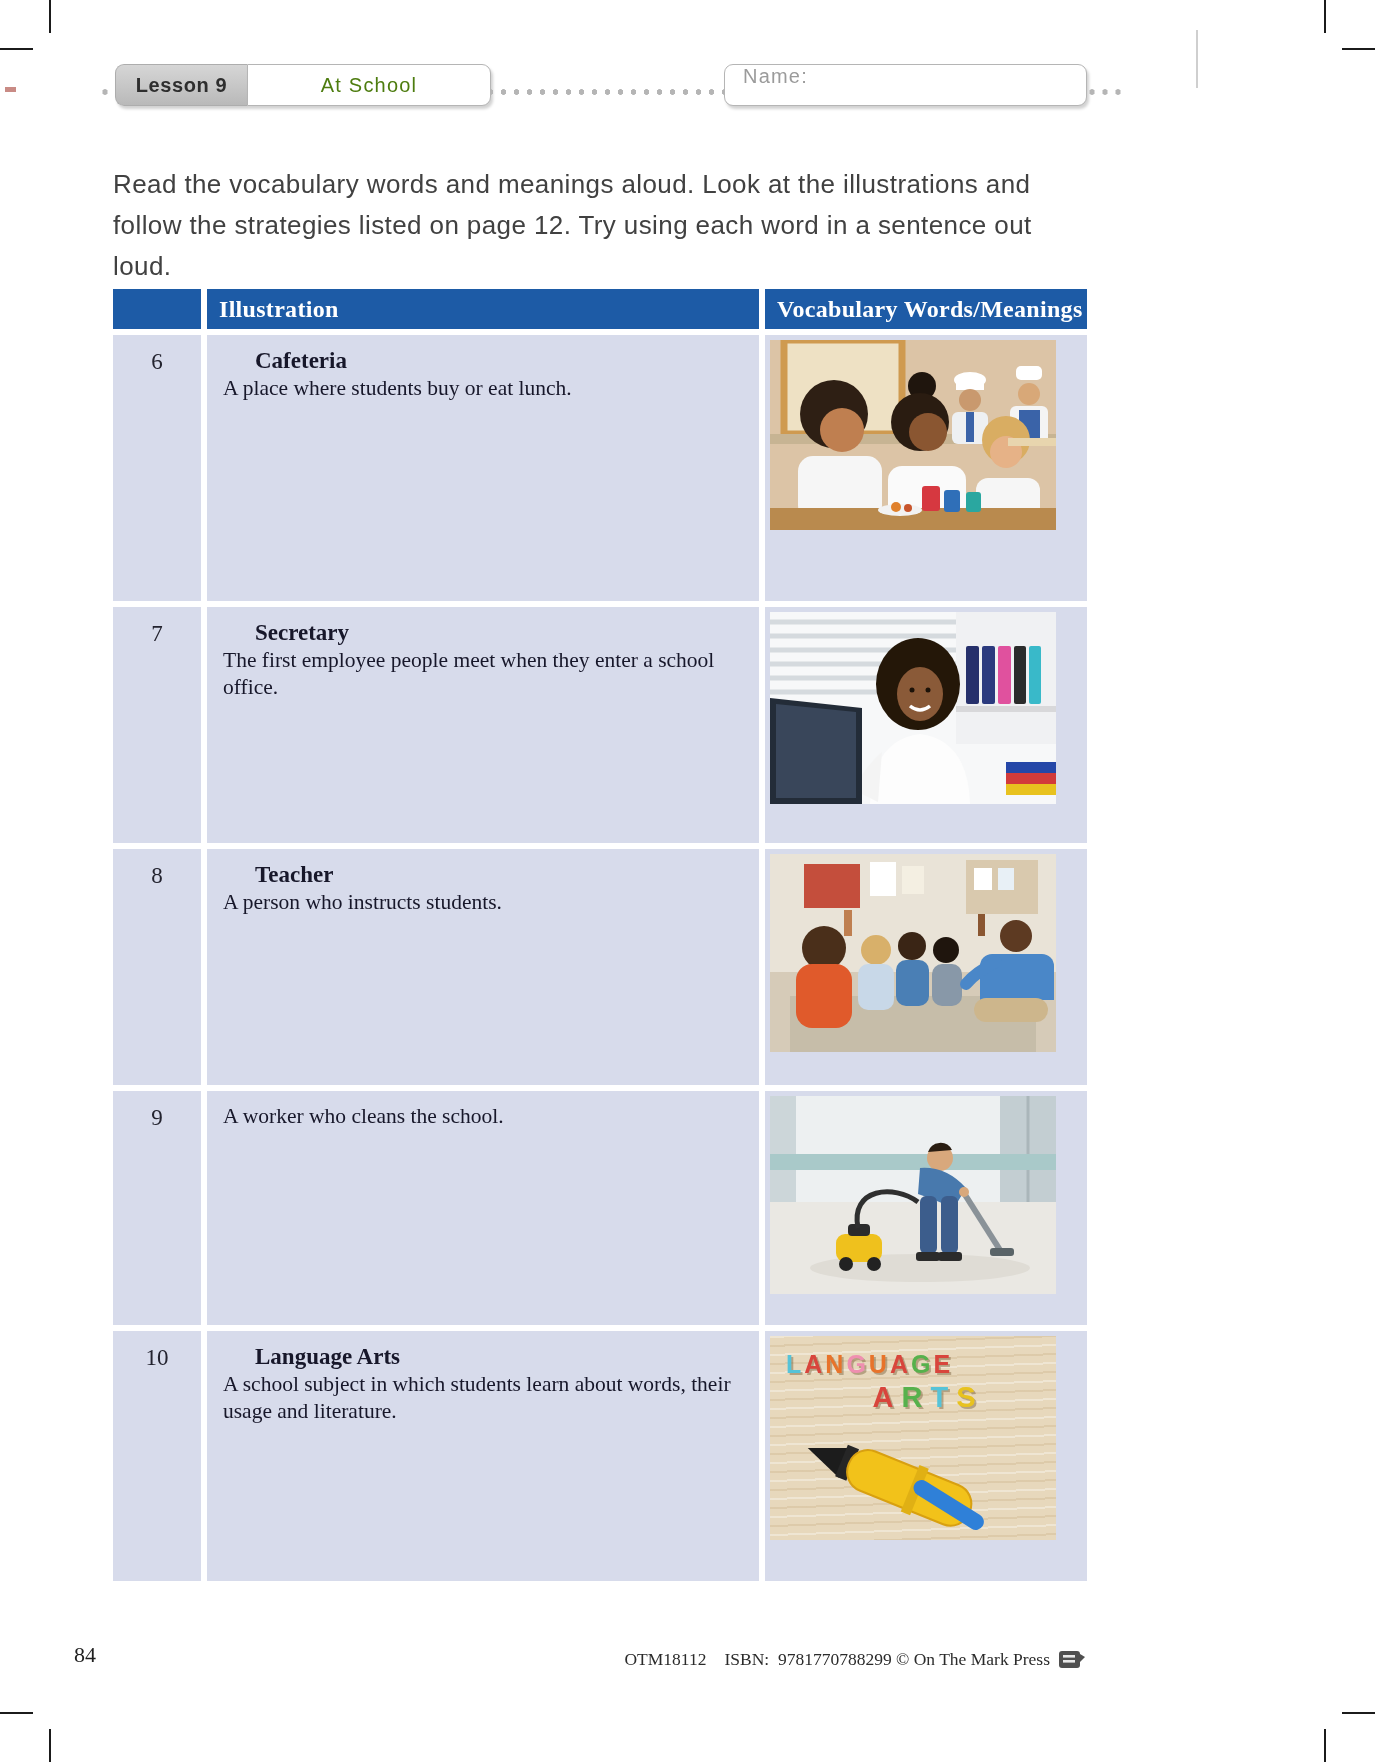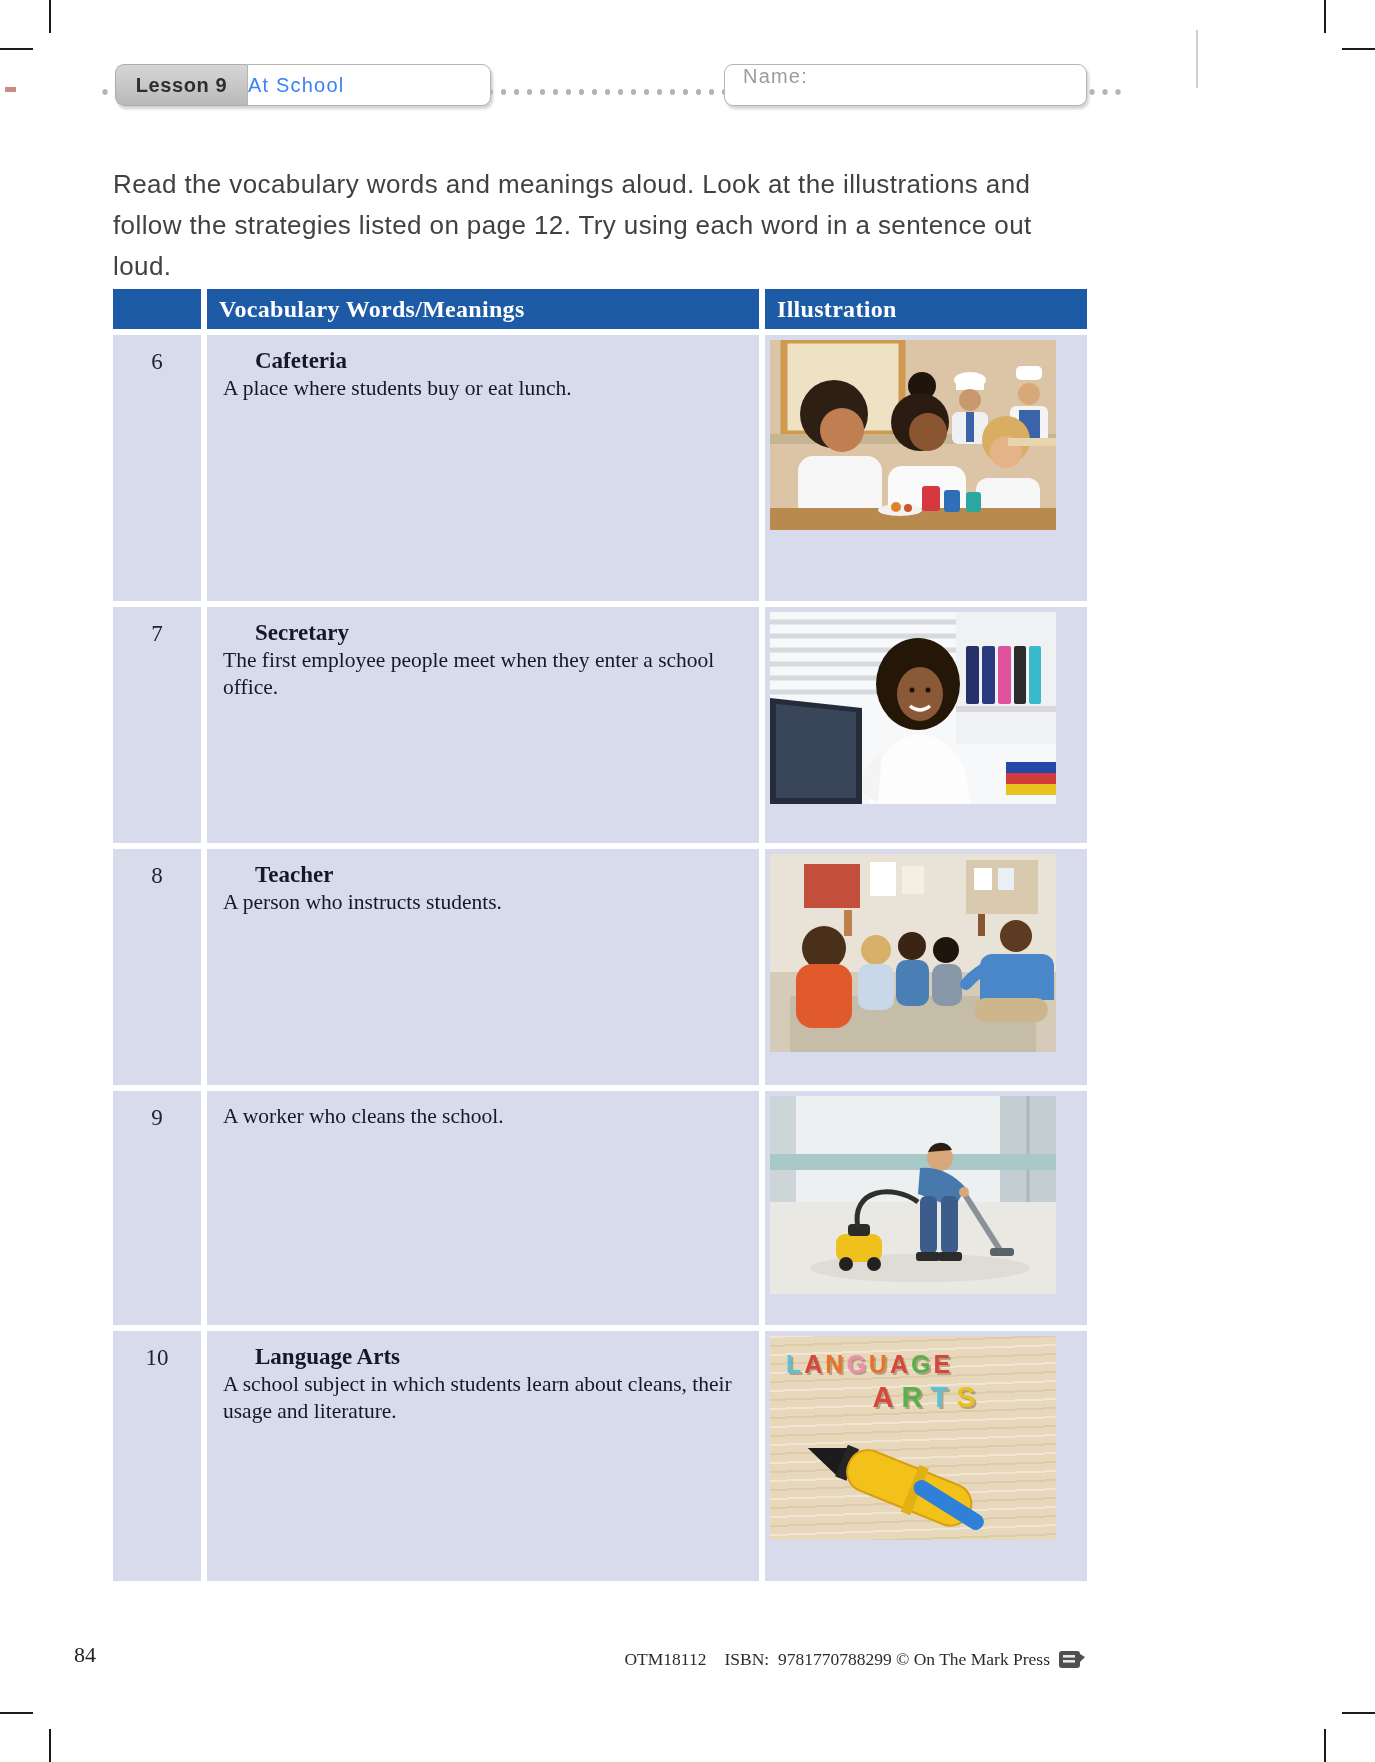--- a/index.html
+++ b/index.html
@@ -21,22 +21,22 @@
   .lesson-tab{
     width:132px;height:42px;border-radius:9px 0 0 9px;
     background:linear-gradient(180deg,#d6d6d6,#b9b9b9);
     border:1px solid #adadad;border-right:none;box-sizing:border-box;
     display:flex;align-items:center;justify-content:center;
     font-weight:bold;font-size:20px;color:#2e2e2e;letter-spacing:.6px;
     box-shadow:2px 3px 3px rgba(0,0,0,.18);
   }
   .school-box{
     width:244px;height:42px;background:#ffffff;border:1.5px solid #b5b5b5;box-sizing:border-box;
-    border-radius:0 9px 9px 0;display:flex;align-items:center;
-    font-size:20px;color:#3b82f6;letter-spacing:1.2px;
+    border-radius:0 9px 9px 0;display:flex;align-items:center;justify-content:center;
+    font-size:20px;color:#4d7c0f;letter-spacing:1.2px;
     box-shadow:2px 3px 3px rgba(0,0,0,.18);
   }
   .name-box{
     width:363px;height:42px;background:#ffffff;border:1.5px solid #b5b5b5;box-sizing:border-box;
     border-radius:9px;display:flex;align-items:flex-start;
     font-size:20px;color:#9b9b9b;letter-spacing:1.2px;padding-left:18px;
     box-shadow:2px 3px 3px rgba(0,0,0,.18);
   }
   
   .instructions{
@@ -103,22 +103,22 @@
   <div class="name-box">
     <span>Name:</span>
   </div>
   <div class="dotline stub-r"></div>
 </div>
 
 <p class="instructions">Read the vocabulary words and meanings aloud. Look at the illustrations and follow the strategies listed on page 12. Try using each word in a sentence out loud.</p>
 
 <div class="vtable">
   <div class="hcell"></div>
+  <div class="hcell">Illustration</div>
   <div class="hcell">Vocabulary Words/Meanings</div>
-  <div class="hcell">Illustration</div>
 
   <div class="cell num">6</div>
   <div class="cell vocab">
     <div class="word">Cafeteria</div>
     <div class="meaning">A place where students buy or eat lunch.</div>
   </div>
   <div class="cell illus">
     <svg class="photo" width="286" height="190" viewBox="0 0 286 190">
       <rect width="286" height="190" fill="#dcc4a6"></rect>
       <rect x="14" y="0" width="118" height="94" fill="#eee1c4"></rect>
@@ -252,21 +252,21 @@
       <rect x="168" y="156" width="24" height="9" rx="3" fill="#2b2b2b"></rect>
       <line x1="192" y1="94" x2="230" y2="154" stroke="#8a9298" stroke-width="6"></line>
       <rect x="220" y="152" width="24" height="8" rx="3" fill="#5a6468"></rect>
       <circle cx="194" cy="96" r="5" fill="#d8a87c"></circle>
     </svg>
   </div>
 
   <div class="cell num">10</div>
   <div class="cell vocab">
     <div class="word">Language Arts</div>
-    <div class="meaning">A school subject in which students learn about cleans, their usage and literature.</div>
+    <div class="meaning">A school subject in which students learn about words, their usage and literature.</div>
   </div>
   <div class="cell illus">
     <div class="la-art">
       <div class="la-line l1"><span style="color: rgb(86, 195, 216);">L</span><span style="color: rgb(216, 69, 60);">A</span><span style="color: rgb(232, 115, 42);">N</span><span style="color: rgb(239, 143, 176);">G</span><span style="color: rgb(232, 115, 42);">U</span><span style="color: rgb(216, 69, 60);">A</span><span style="color: rgb(87, 177, 76);">G</span><span style="color: rgb(216, 69, 60);">E</span></div>
       <div class="la-line l2"><span style="color: rgb(216, 69, 60);">A</span><span style="color: rgb(87, 177, 76);">R</span><span style="color: rgb(86, 195, 216);">T</span><span style="color: rgb(232, 194, 31);">S</span></div>
       <svg class="pen" width="240" height="110" viewBox="0 0 240 110">
         <g transform="rotate(22 120 55)">
           <polygon points="8,56 48,40 48,72" fill="#1c1c1c"></polygon>
           <rect x="44" y="38" width="12" height="34" fill="#262626"></rect>
           <rect x="52" y="34" width="130" height="42" rx="20" fill="#f2c21a" stroke="#d8a010" stroke-width="2"></rect>

